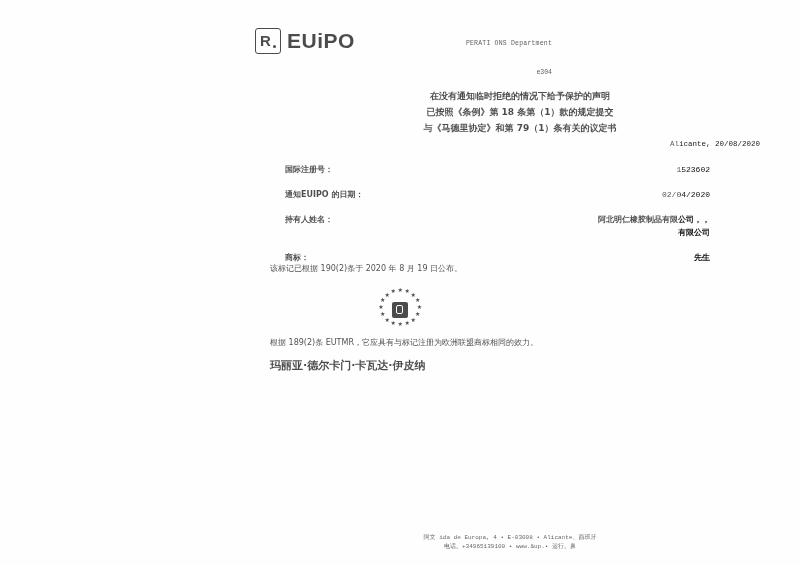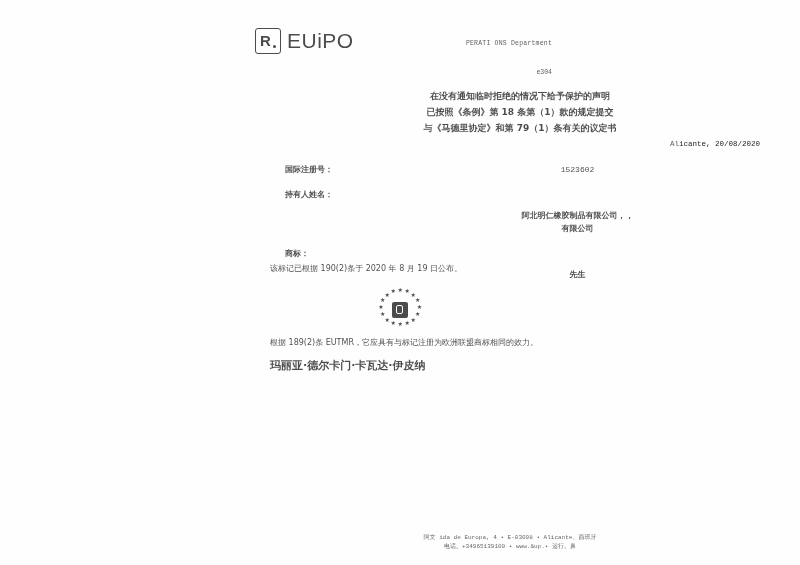--- a/index.html
+++ b/index.html
@@ -60,21 +60,21 @@
     position: absolute;
     right: 4px;
     bottom: 5px;
     width: 3px;
     height: 3px;
     background: #111;
     border-radius: 50%;
   }
   .logo-text {
     font-family: "Liberation Sans", sans-serif;
-    font-weight: normal;
+    font-weight: bold;
     font-size: 21px;
     letter-spacing: 0.5px;
     color: #111;
   }
 
   .dept {
     position: absolute;
     right: 128px;
     top: 40px;
     font-family: "Liberation Mono", monospace;
@@ -133,32 +133,31 @@
     width: 160px;
     font-family: "DejaVu Sans", sans-serif;
     font-size: 8px;
     font-weight: bold;
     color: #111;
     line-height: 13px;
     padding-left: 15px;
   }
   .field-value {
     flex: 1;
-    text-align: center;
+    text-align: right;
     font-family: "Liberation Mono", monospace;
     font-size: 8px;
     color: #111;
     line-height: 13px;
     padding-right: 60px;
   }
   .field-value.cjk {
     font-family: "DejaVu Sans", sans-serif;
     font-weight: bold;
     font-size: 8px;
-    margin-top: 21px;
   }
   .field-value .line2 {
     display: block;
   }
 
   
   .para {
     position: absolute;
     left: 150px;
     width: 500px;
@@ -266,20 +265,24 @@
       <div>已按照《条例》第 18 条第（1）款的规定提交</div>
       <div>与《马德里协定》和第 79（1）条有关的议定书</div>
     </div>
 
     <div class="place-date">Alicante, 20/08/2020</div>
 
     <div class="fields">
       <div class="field-row">
         <div class="field-label">国际注册号：</div>
         <div class="field-value">1523602</div>
+      </div>
+      <div class="field-row">
+        <div class="field-label">通知EUIPO 的日期：</div>
+        <div class="field-value">02/04/2020</div>
       </div>
       <div class="field-row">
         <div class="field-label">持有人姓名：</div>
         <div class="field-value cjk">
           <span>阿北明仁橡胶制品有限公司，，</span>
           <span class="line2">有限公司</span>
         </div>
       </div>
       <div class="field-row">
         <div class="field-label">商标：</div>

